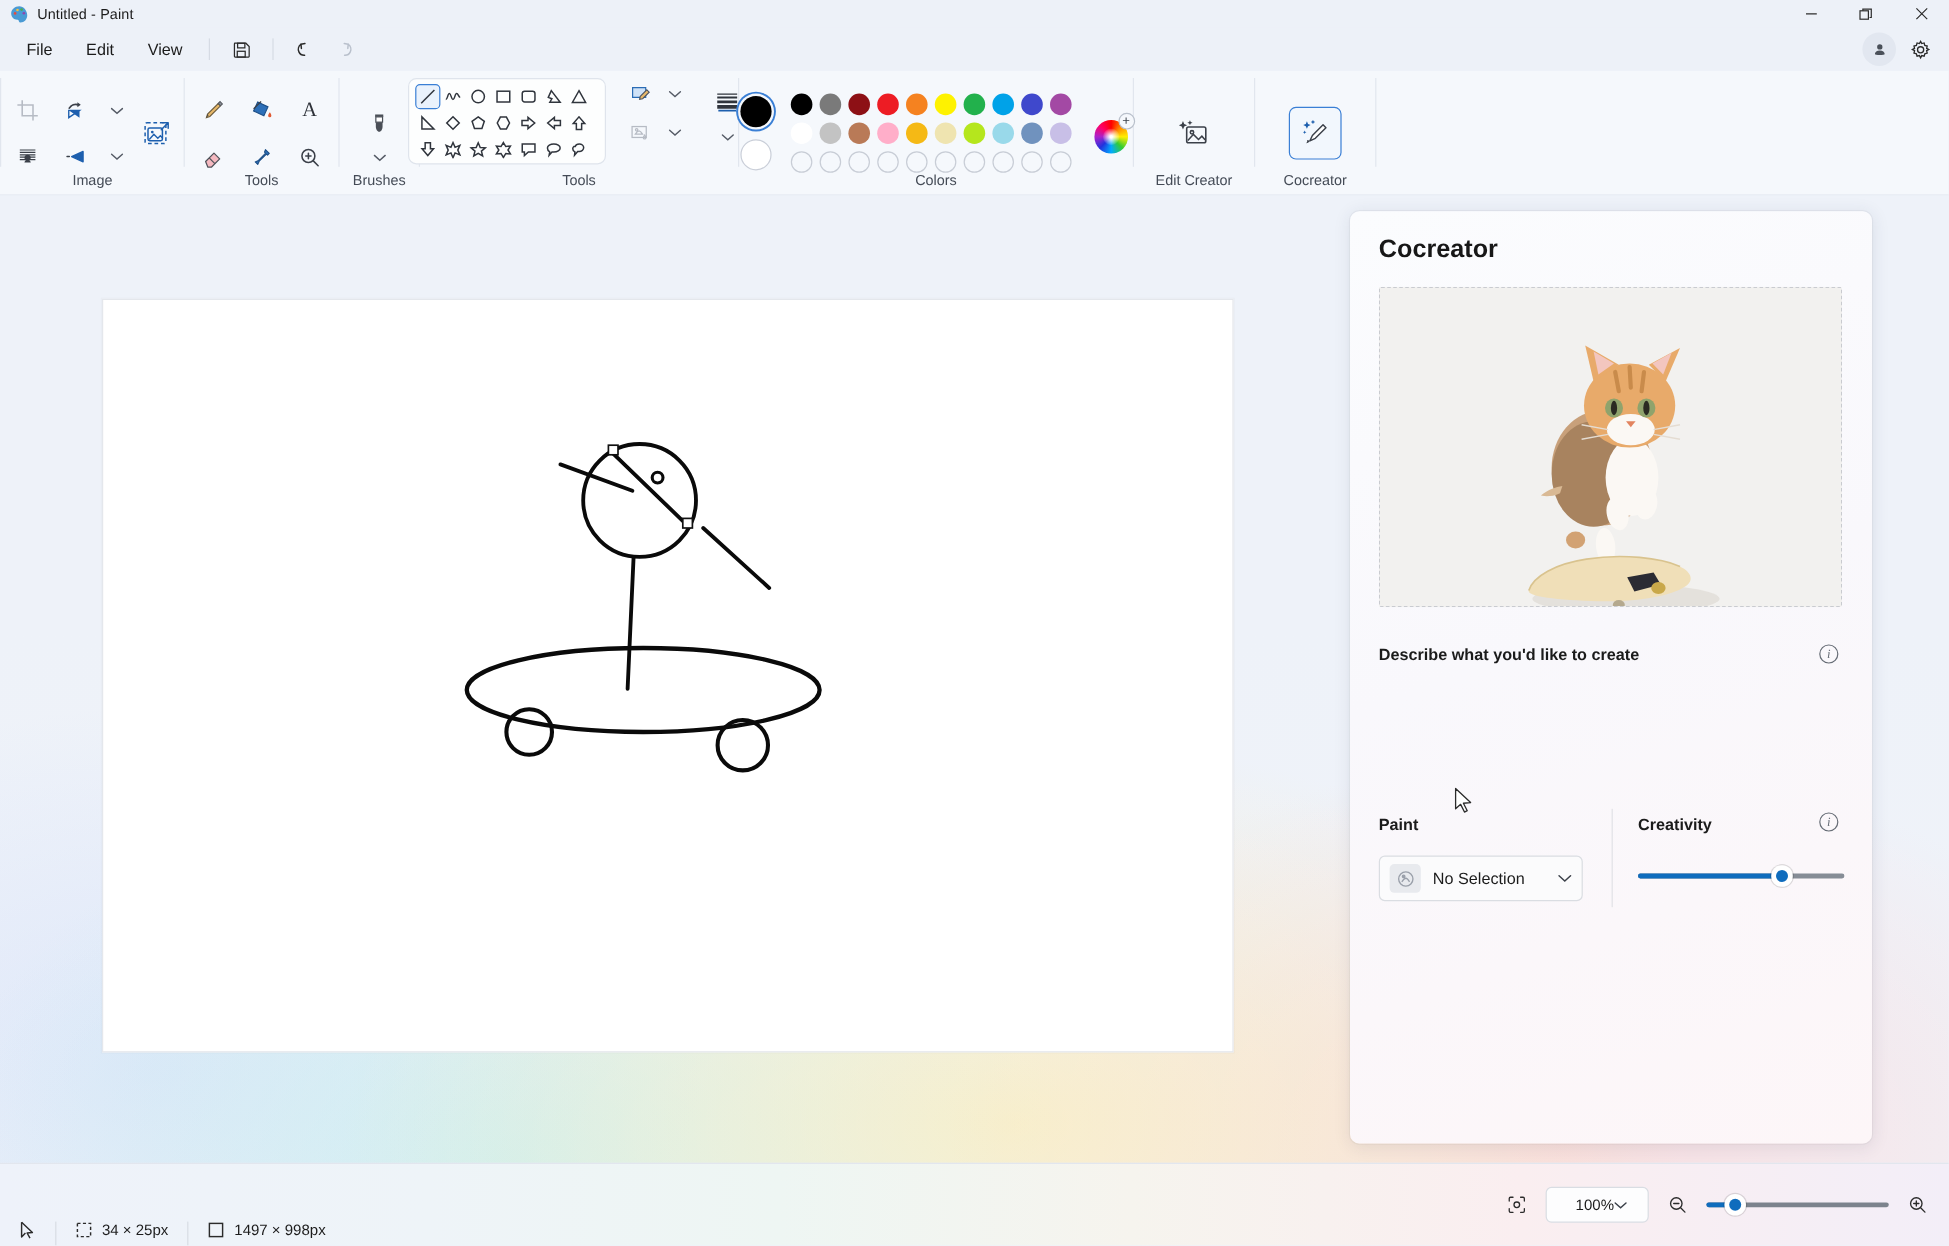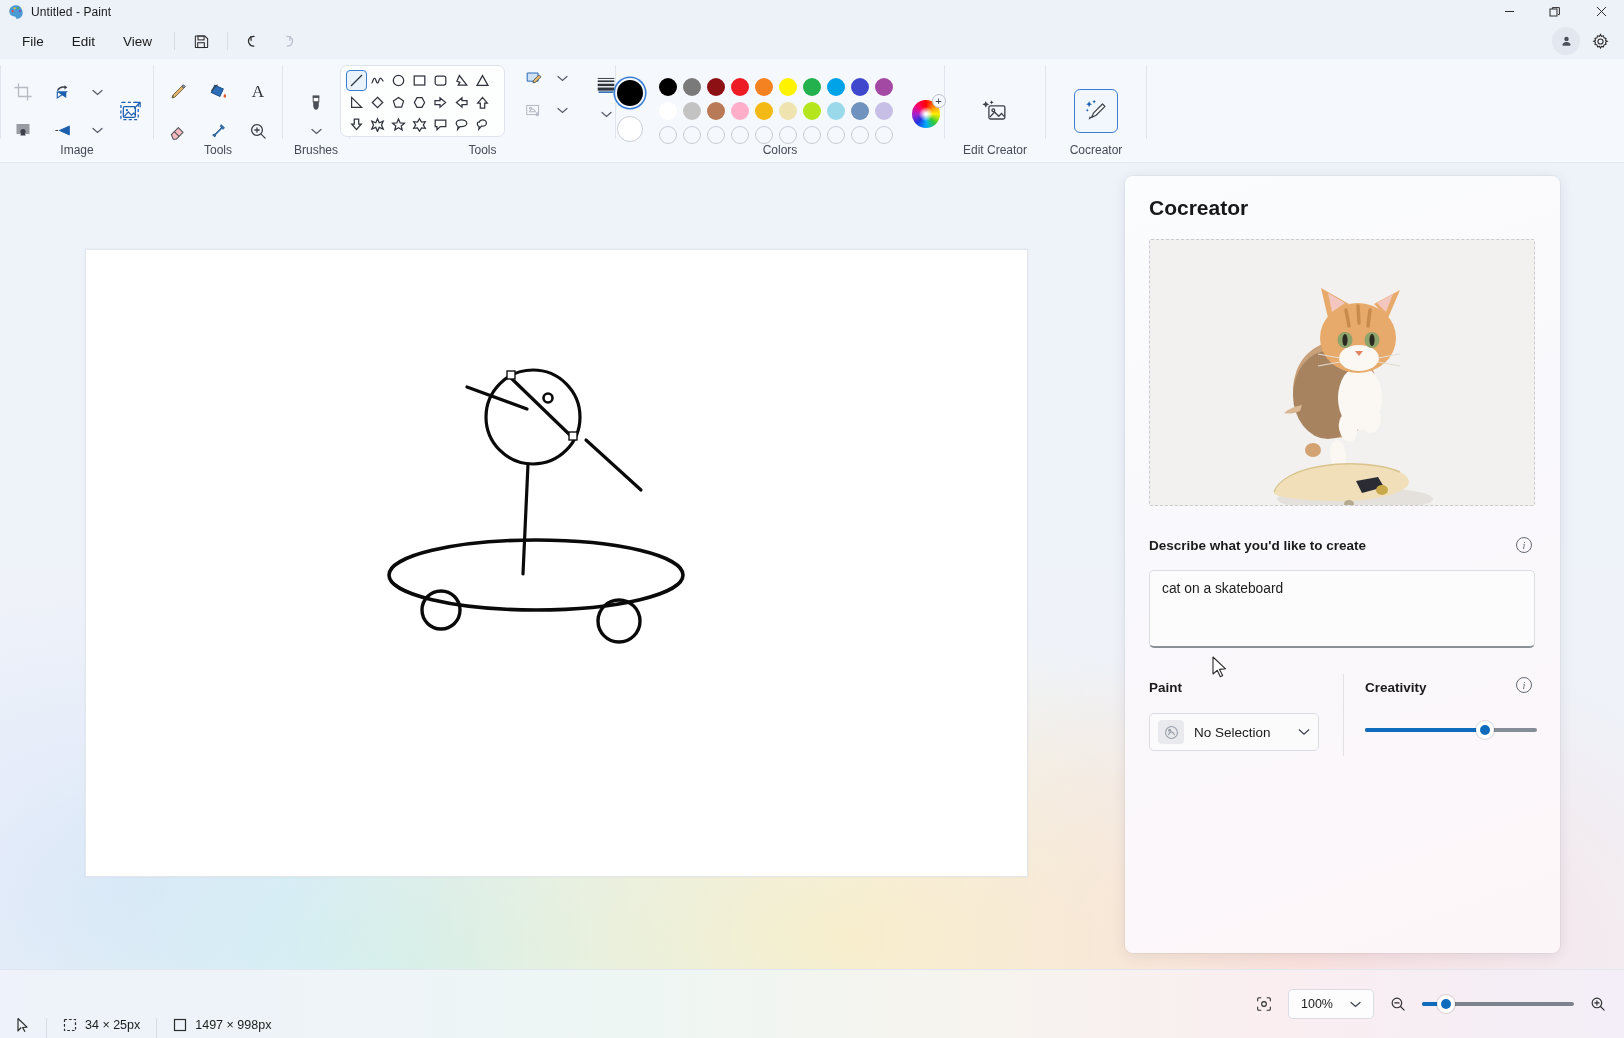--- a/index.html
+++ b/index.html
@@ -225,21 +225,21 @@
   }
   .sb-left { display:flex; align-items:flex-end; height:100%; }
   .sb-cell {
     display:flex; align-items:center; gap:8px; padding: 0 16px; height: 26px;
     font-size: 12.5px; color:#1d1d1d;
   }
   .sb-vsep { width:1px; height:20px; background:#d7dce4; }
   .sb-right { position:absolute; right: 12px; display:flex; align-items:center; gap: 10px; }
   .zoom-select {
     width: 86px; height: 30px; background:#fdfdfe; border:1px solid #d9dde3; border-radius:5px;
-    display:flex; align-items:center; justify-content:space-between; padding: 0 12px;
+    display:flex; align-items:center; justify-content:space-between; padding: 0 24px;
     font-size:12.5px; color:#1b1b1b;
   }
   .zslider { position:relative; width:152px; height:20px; }
   .zs-track{position:absolute;left:0;top:8px;width:152px;height:4px;border-radius:2px;background:#7c838d;}
   .zs-fill {position:absolute;left:0;top:8px;width:22px;height:4px;border-radius:2px;background:#0f6cbd;}
   .zs-thumb{
     position:absolute;left:14px;top:1px;width:18px;height:18px;border-radius:50%;
     background:#fff;box-shadow:0 0 0 1px rgba(0,0,0,.12);display:flex;align-items:center;justify-content:center;}
   .zs-thumb::after{content:"";width:10px;height:10px;border-radius:50%;background:#0f6cbd;}
   .icon-btn { width:28px;height:28px;display:flex;align-items:center;justify-content:center;color:#2b2b2b;border-radius:4px;}
@@ -866,21 +866,20 @@
           <ellipse cx="199" cy="264" rx="5" ry="4" fill="#b5a98e"></ellipse>
         </g>
       </svg>
     </div>
 
     <div class="cc-label">
       <span>Describe what you'd like to create</span>
     </div>
     <div style="position:absolute; left:391px; top:361px;" class="info-i">i</div>
 
-    <textarea class="cc-textarea" placeholder="Describe what you'd like to create" style="">cat on a skateboard</textarea>
 
     <div class="cc-style-label">Paint</div>
     <div class="cc-style-drop">
       <span class="style-thumb">
         <svg width="17" height="17" viewBox="0 0 18 18" fill="none" stroke="#9aa0aa" stroke-width="1.2">
           <circle cx="9" cy="9" r="6.3"></circle>
           <path d="M5.5 11.5c1.4-2.2 2.6-3.2 3.6-3.2s1.8.9 3.2 3.2"></path>
           <circle cx="7.1" cy="6.7" r="1.1" fill="#9aa0aa"></circle>
         </svg>
       </span>

